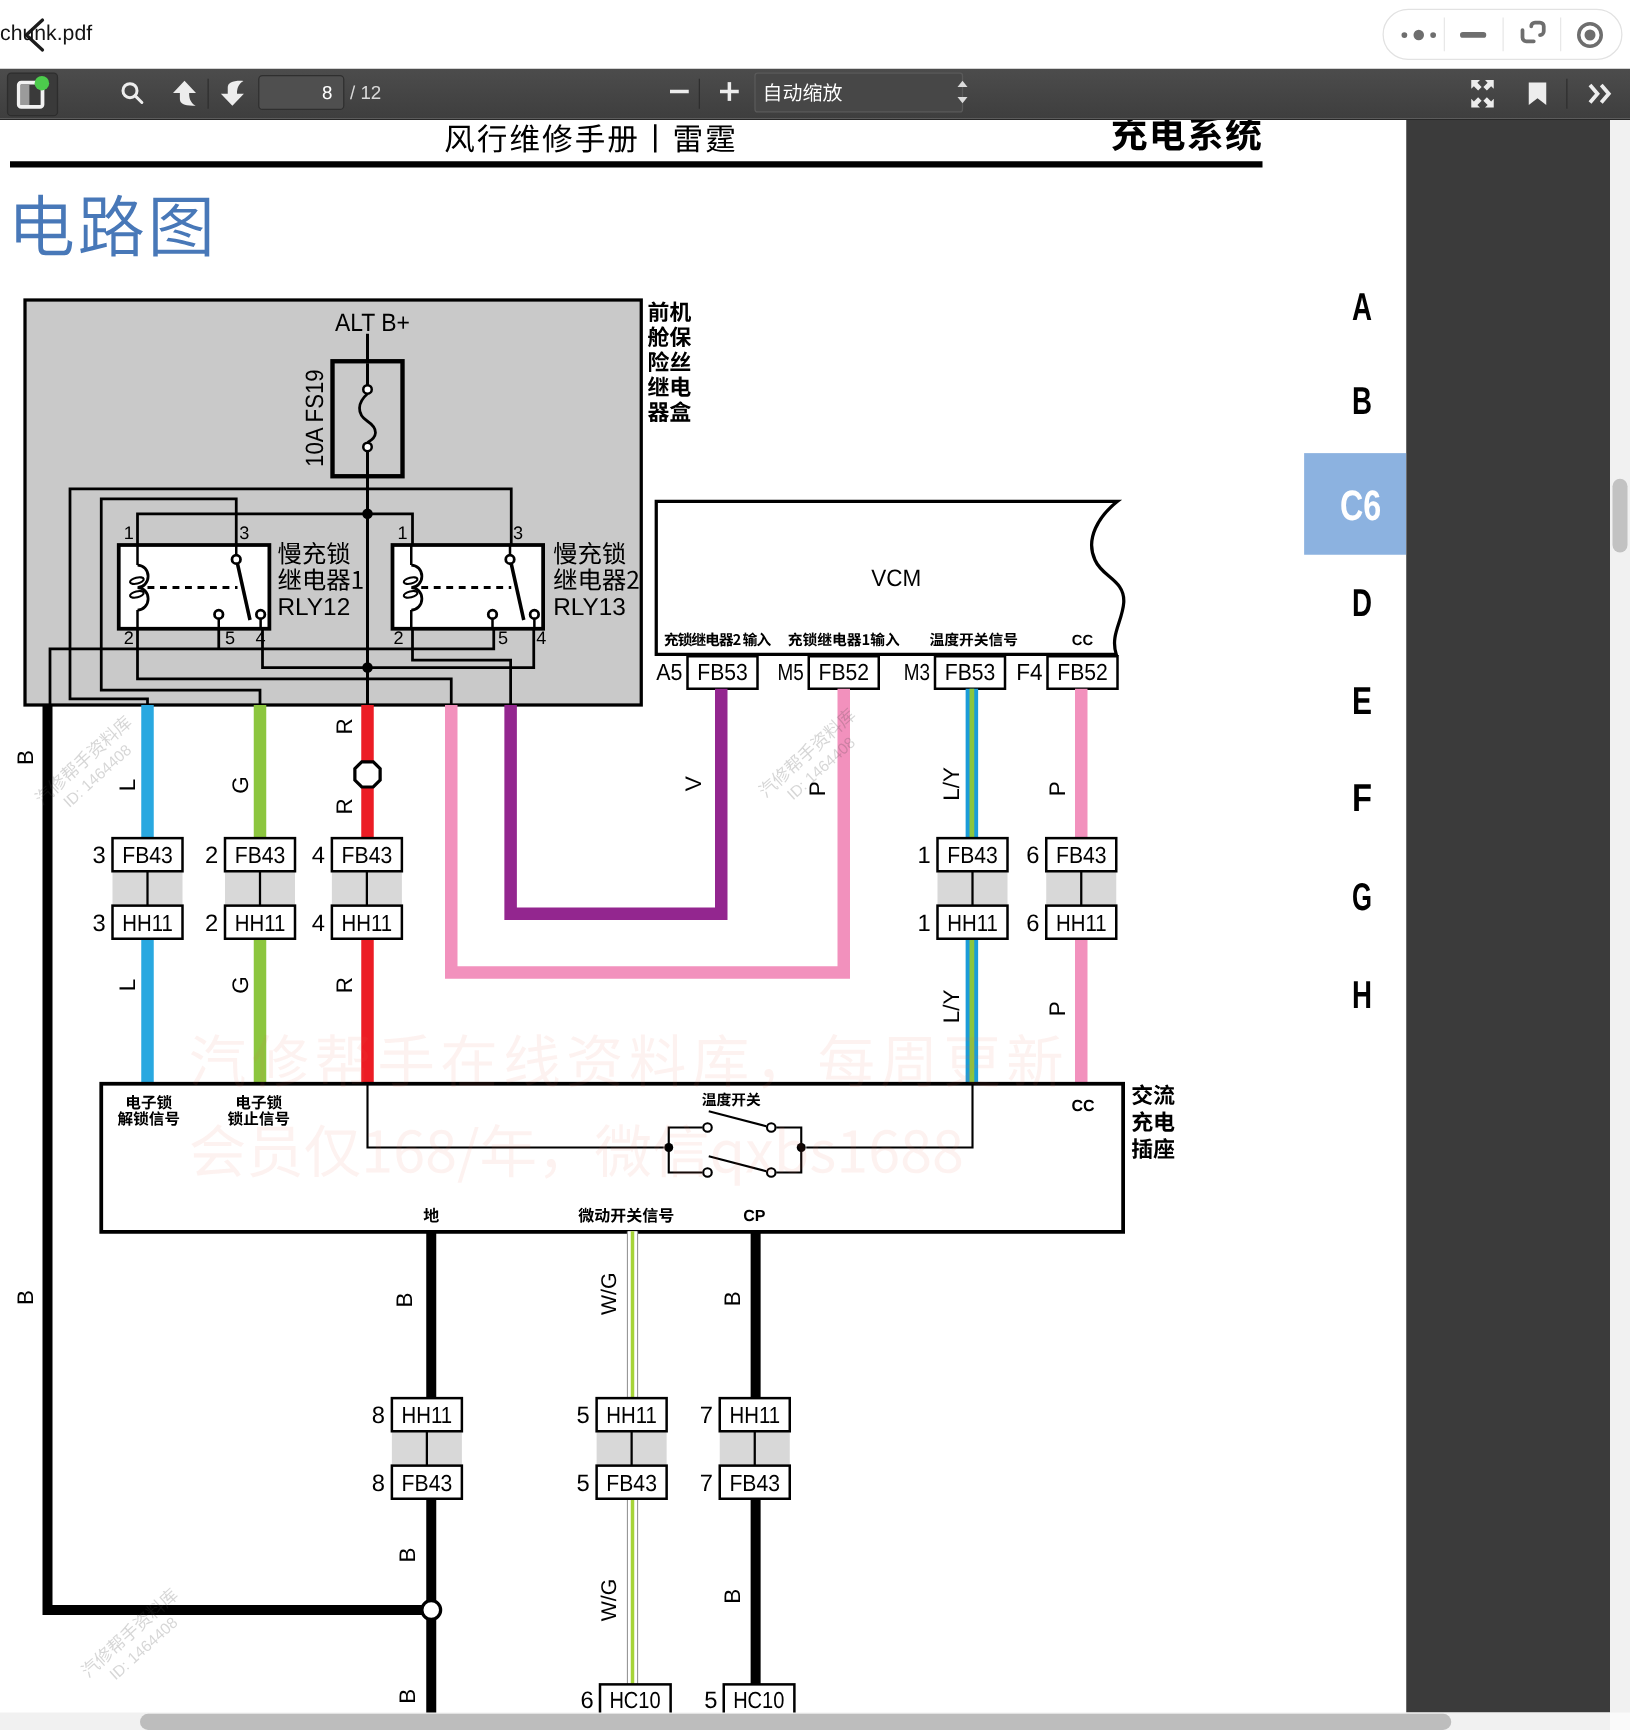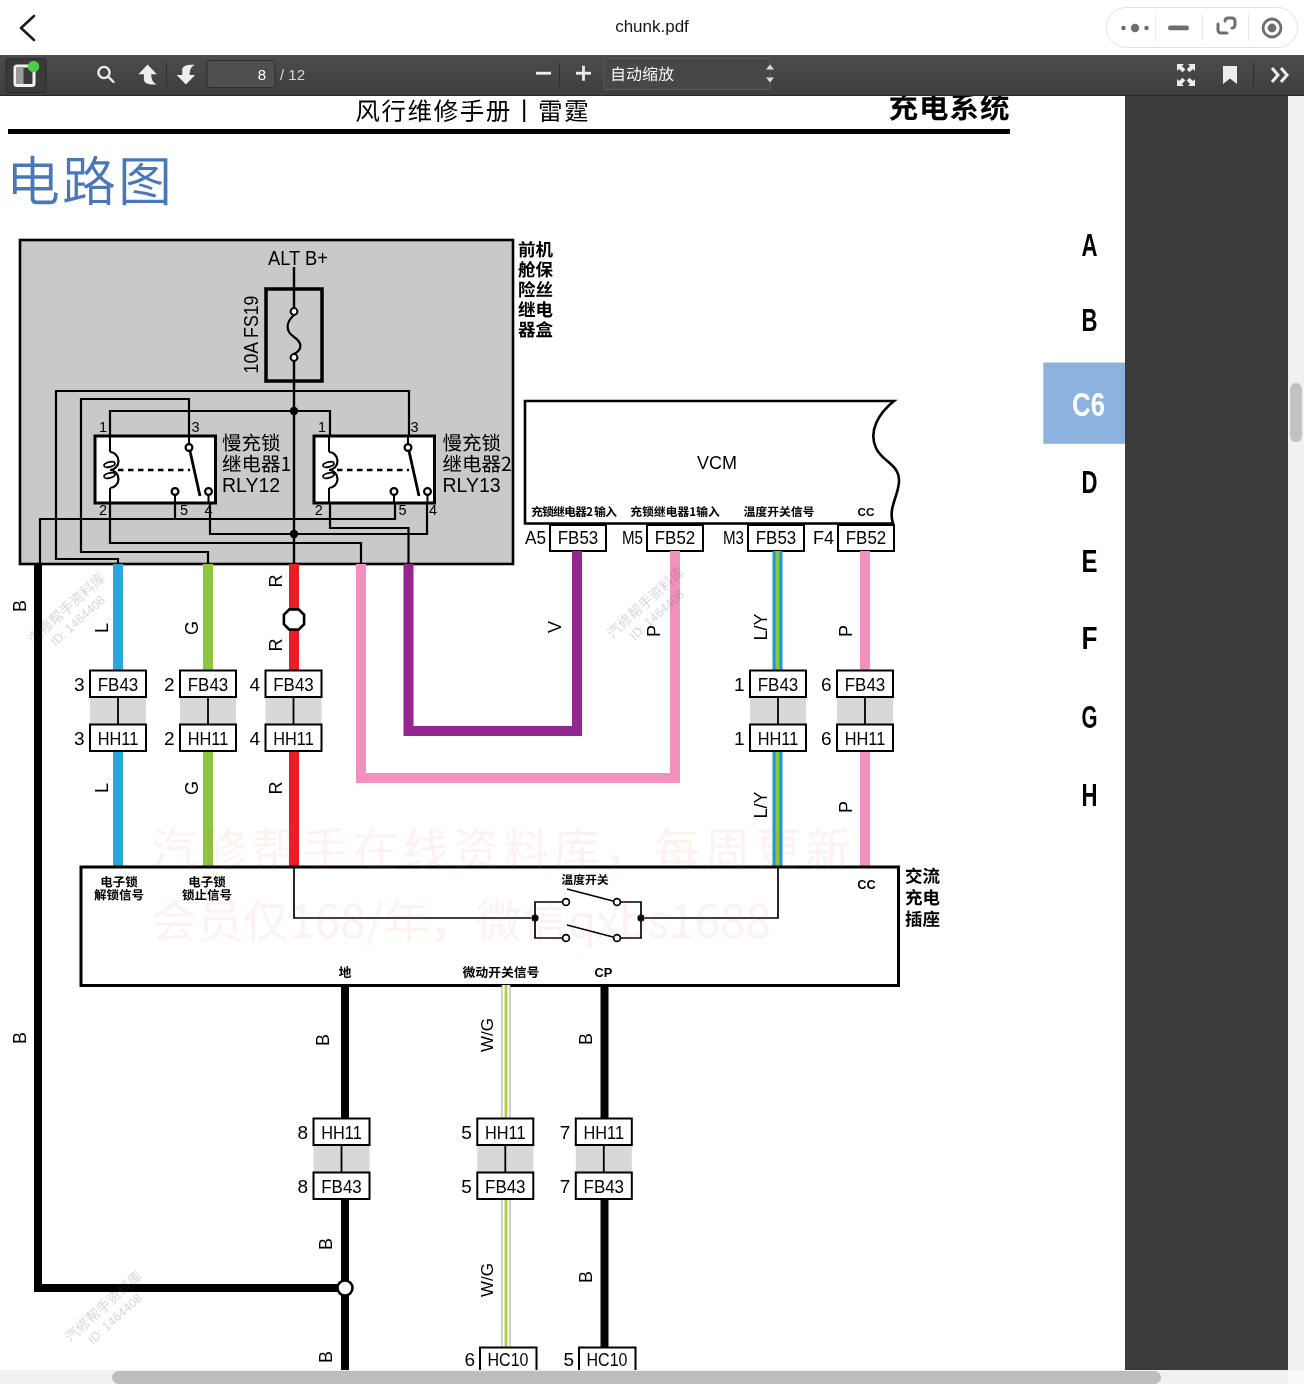--- a/index.html
+++ b/index.html
@@ -4,21 +4,21 @@
 body{width:1304px;height:1384px;position:relative;overflow:hidden;font-family:"Liberation Sans",sans-serif;background:#fff}
 .abs{position:absolute}
 </style></head><body>
 
 <div class="abs" style="left:0;top:0;width:1304px;height:55px;background:#fff"></div>
 
 <svg class="abs" style="left:14px;top:13px" width="28" height="30" viewBox="0 0 28 30">
     <path d="M20,3 L7,15 L20,27" stroke="#1c1c1c" stroke-width="2.6" fill="none" stroke-linecap="round" stroke-linejoin="round"></path>
   </svg>
 
-<div class="abs" style="left:0;top:17px;width:1304px;text-align:center;font-size:17px;color:#141414">chunk.pdf</div>
+<div class="abs" style="left:0;top:17px;width:1304px;font-size:17px;color:#141414">chunk.pdf</div>
 
 <div class="abs" style="left:1106px;top:7px;width:192px;height:41px;border:1px solid #e2e2e2;border-radius:21px;background:#fff"></div>
 <svg class="abs" style="left:1106px;top:7px" width="192" height="41" viewBox="0 0 192 41">
 
 <g fill="#6e6e6e">
       <circle cx="17.5" cy="21" r="2.3"></circle>
       <circle cx="29" cy="21" r="4.2"></circle>
       <circle cx="40.5" cy="21" r="2.3"></circle>
     </g>
 

